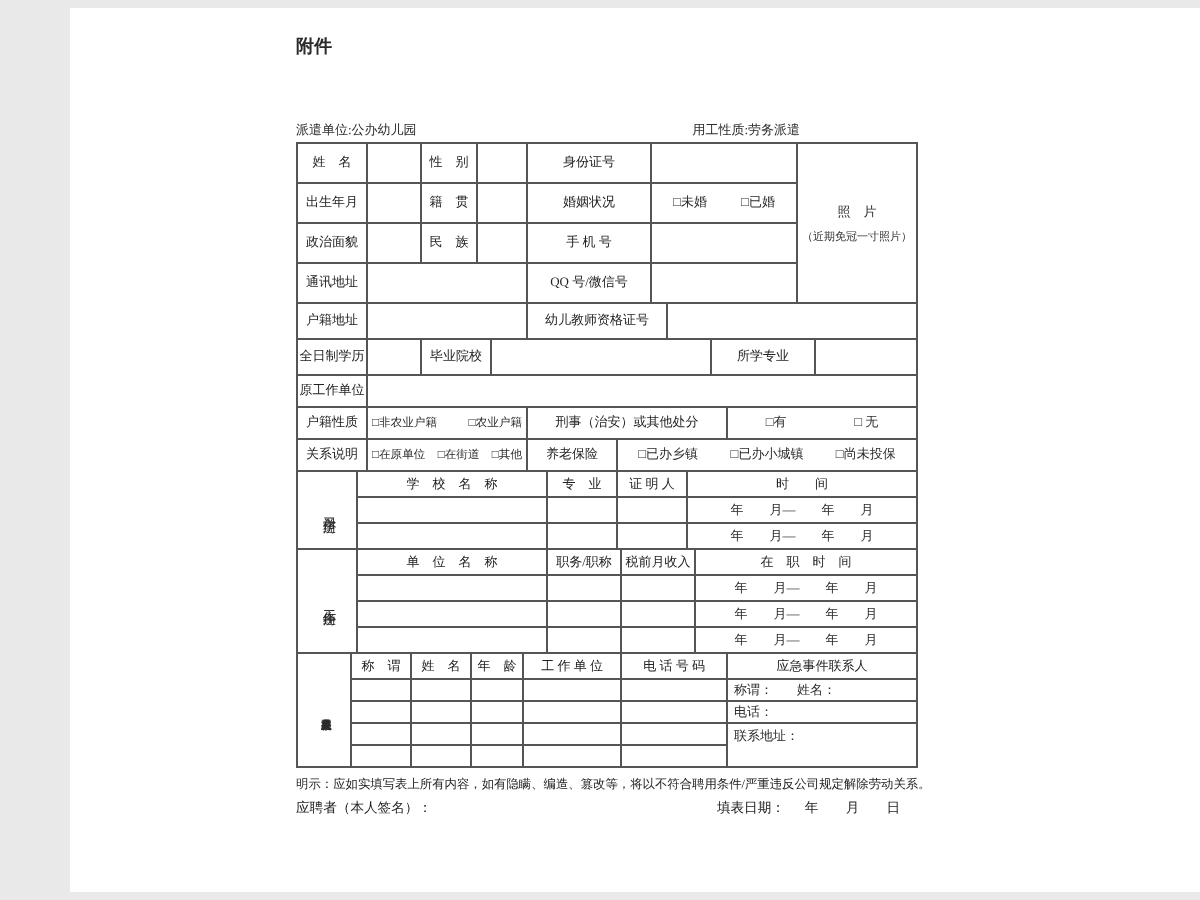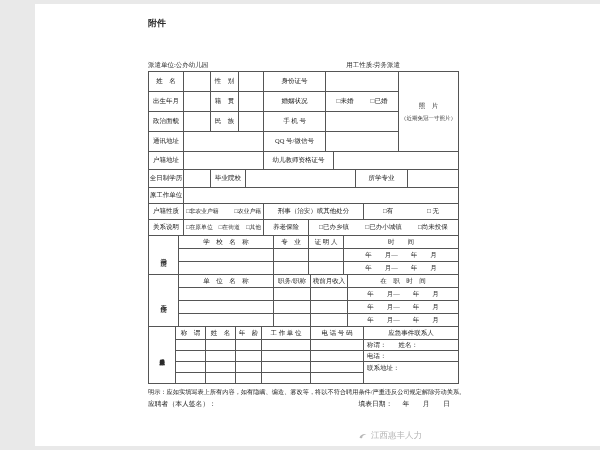--- a/index.html
+++ b/index.html
@@ -275,21 +275,15 @@
     <div class="note">明示：应如实填写表上所有内容，如有隐瞒、编造、篡改等，将以不符合聘用条件/严重违反公司规定解除劳动关系。</div>
 
     <div class="sigline">
       <span>应聘者（本人签名）：</span>
       <span class="sig-r">
         <span>填表日期：</span>
         <span>年　　月　　日</span>
       </span>
     </div>
 
-    <div class="watermark">
-      <svg width="10" height="10" viewBox="0 0 10 10">
-        <path d="M1.5 6.5 C2.5 3.5, 6.5 2, 8.5 3.5 C6 3.5, 4 5, 4.2 7 C3 7.5, 2 7.3, 1.5 6.5 Z" fill="#b8b8b8"></path>
-      </svg>
-      <span>江西惠丰人力</span>
-    </div>
 
   </div>
 </div>
 
 </body></html>

